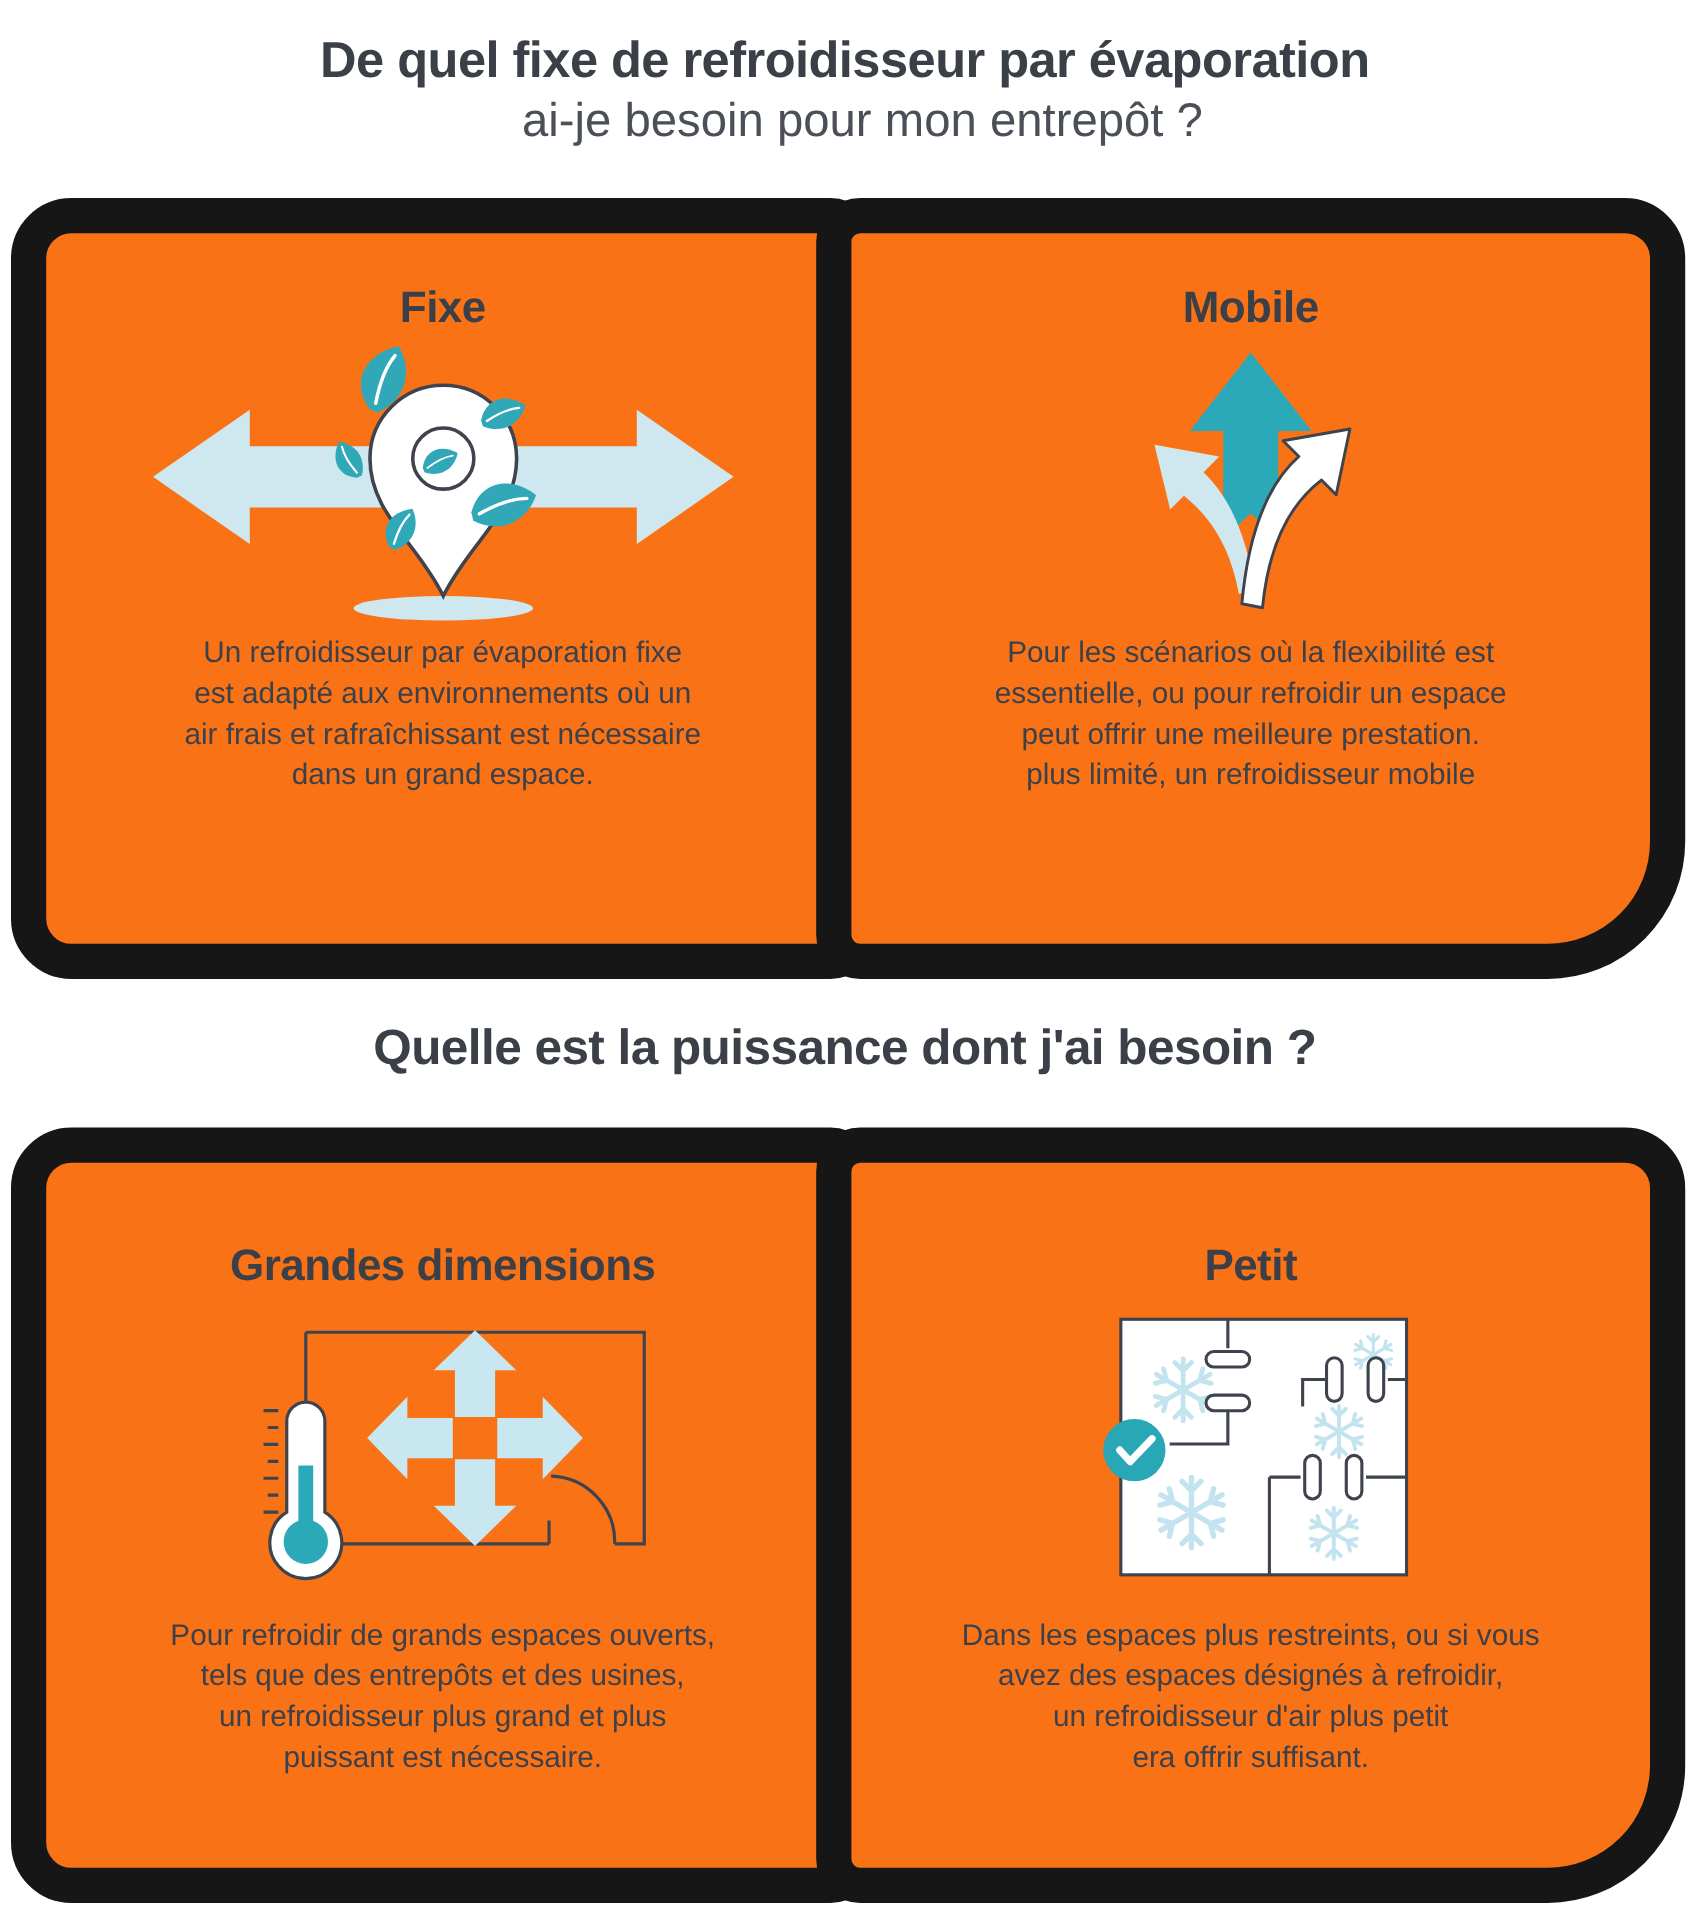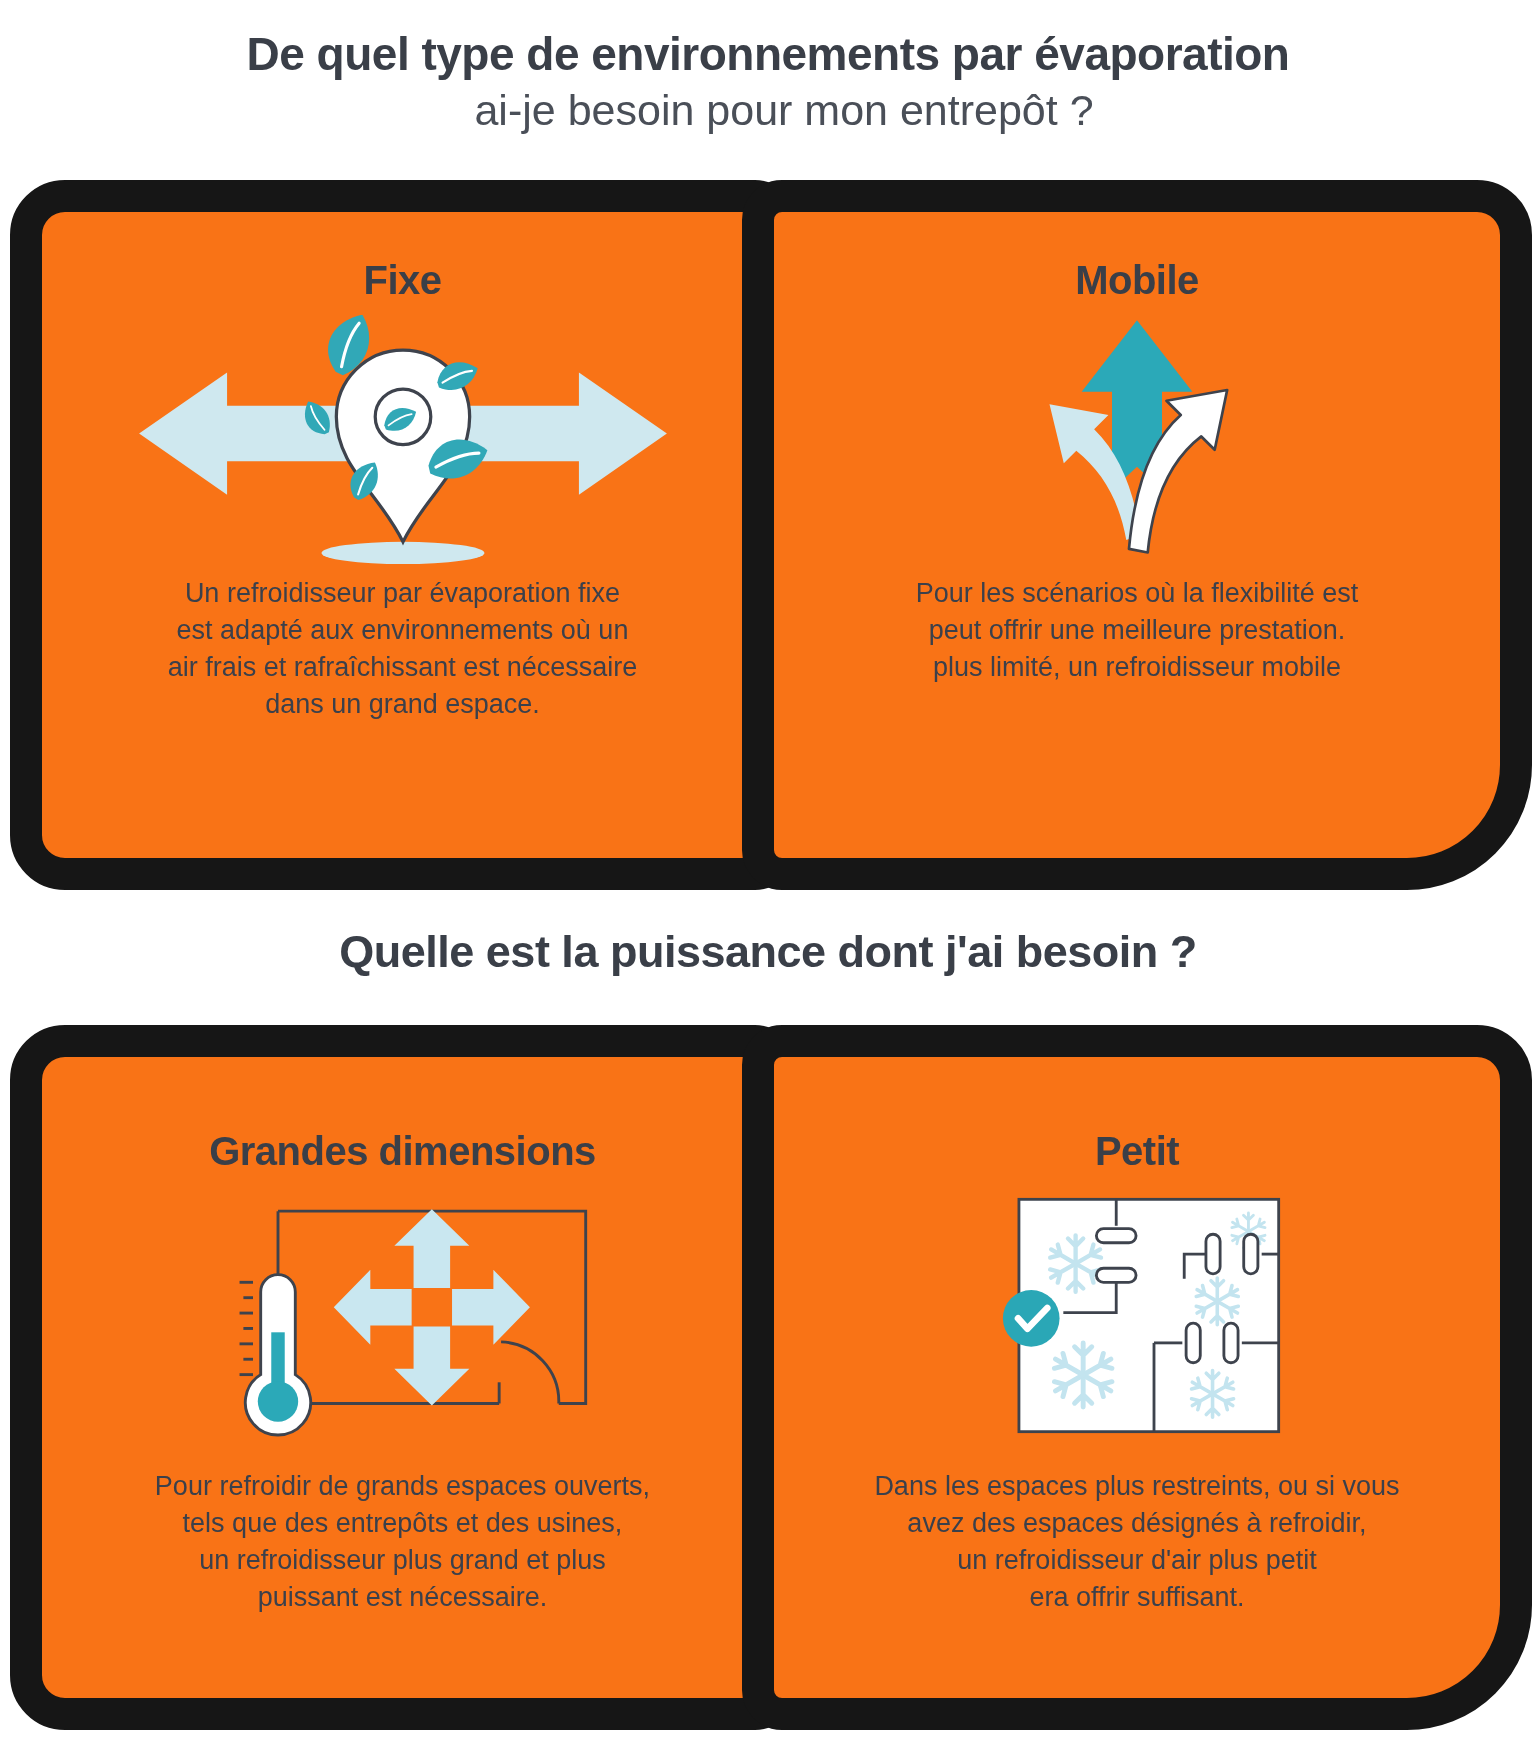--- a/index.html
+++ b/index.html
@@ -34,21 +34,21 @@
   .row2 .card-title{margin-top:72px;}
   .icon-wrap{margin-top:12px;height:250px;display:flex;align-items:center;justify-content:center;}
   .row2 .icon-wrap{margin-top:16px;}
   .card-body{margin-top:10px;text-align:center;font-size:27px;font-weight:normal;line-height:37px;color:#3b404b;}
   .row2 .card-body{margin-top:28px;}
 </style>
 </head>
 <body>
 
 <div class="header">
-  <div class="title-main">De quel type de environnements par évaporation</div>
+  <div class="title-main">De quel fixe de refroidisseur par évaporation</div>
   <div class="title-sub">ai-je besoin pour mon entrepôt ?</div>
 </div>
 
 <div class="row row1">
 
   <div class="card card-left">
     <div class="card-inner">
       <div class="card-title">Fixe</div>
       <div class="icon-wrap">
         <svg width="580" height="250" viewBox="0 0 600 270">
@@ -92,20 +92,21 @@
 
           <polygon points="160,6 222,86 188,86 188,196 160,170 132,196 132,86 98,86" fill="#2ba9b8"></polygon>
 
           <path d="M148 252 C 140 208 122 176 92 152 L 78 166 L 62 100 L 128 112 L 112 128 C 141 156 156 196 164 246 Z" fill="#cfe8ef"></path>
 
           <path d="M172 266 C 178 204 198 162 232 136 L 247 151 L 261 84 L 193 96 L 209 112 C 174 143 157 196 151 262 Z" fill="#ffffff" stroke="#3e434d" stroke-width="3" stroke-linejoin="round"></path>
         </svg>
       </div>
       <div class="card-body">
         <div>Pour les scénarios où la flexibilité est</div>
+        <div>essentielle, ou pour refroidir un espace</div>
         <div>peut offrir une meilleure prestation.</div>
         <div>plus limité, un refroidisseur mobile</div>
       </div>
     </div>
   </div>
 </div>
 
 <div class="section-title">Quelle est la puissance dont j'ai besoin ?</div>
 
 <div class="row row2">

